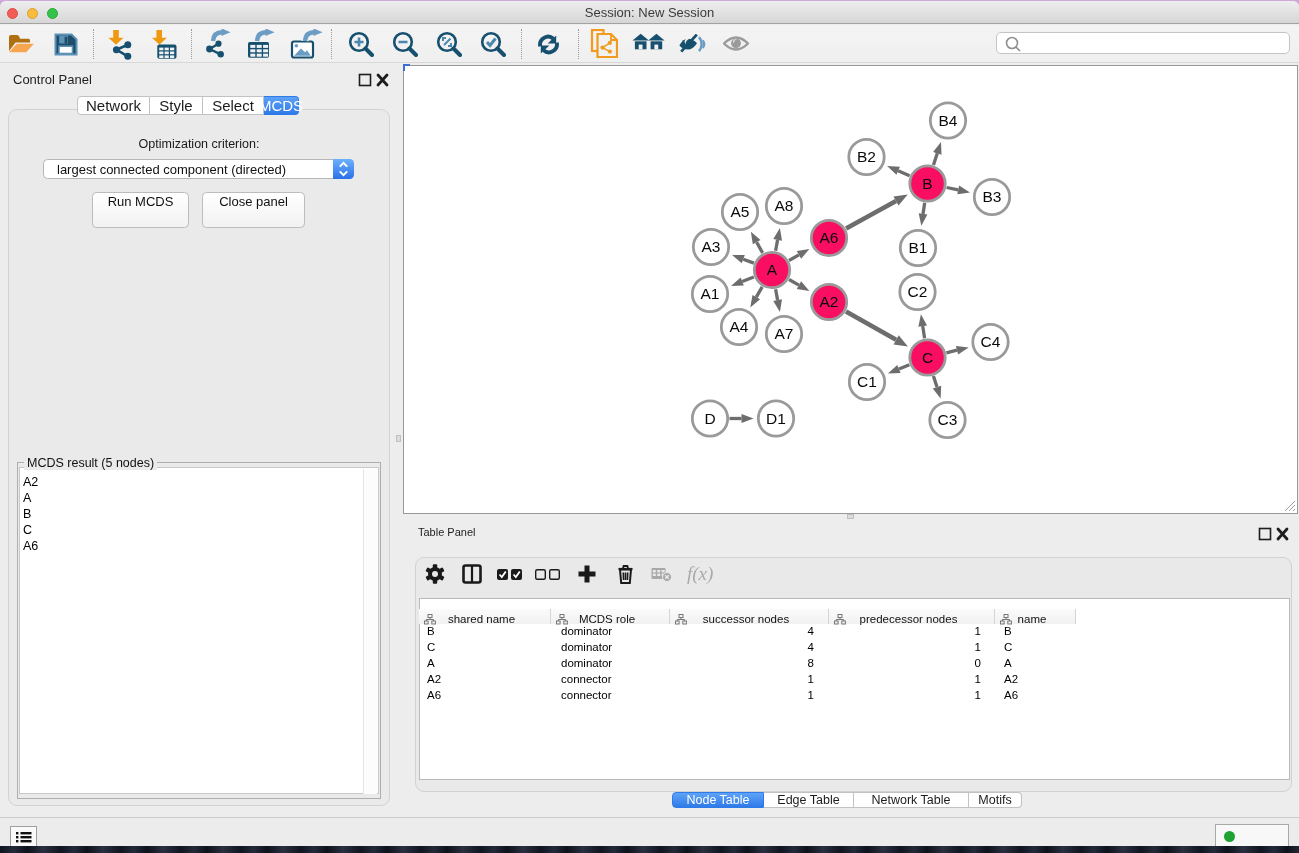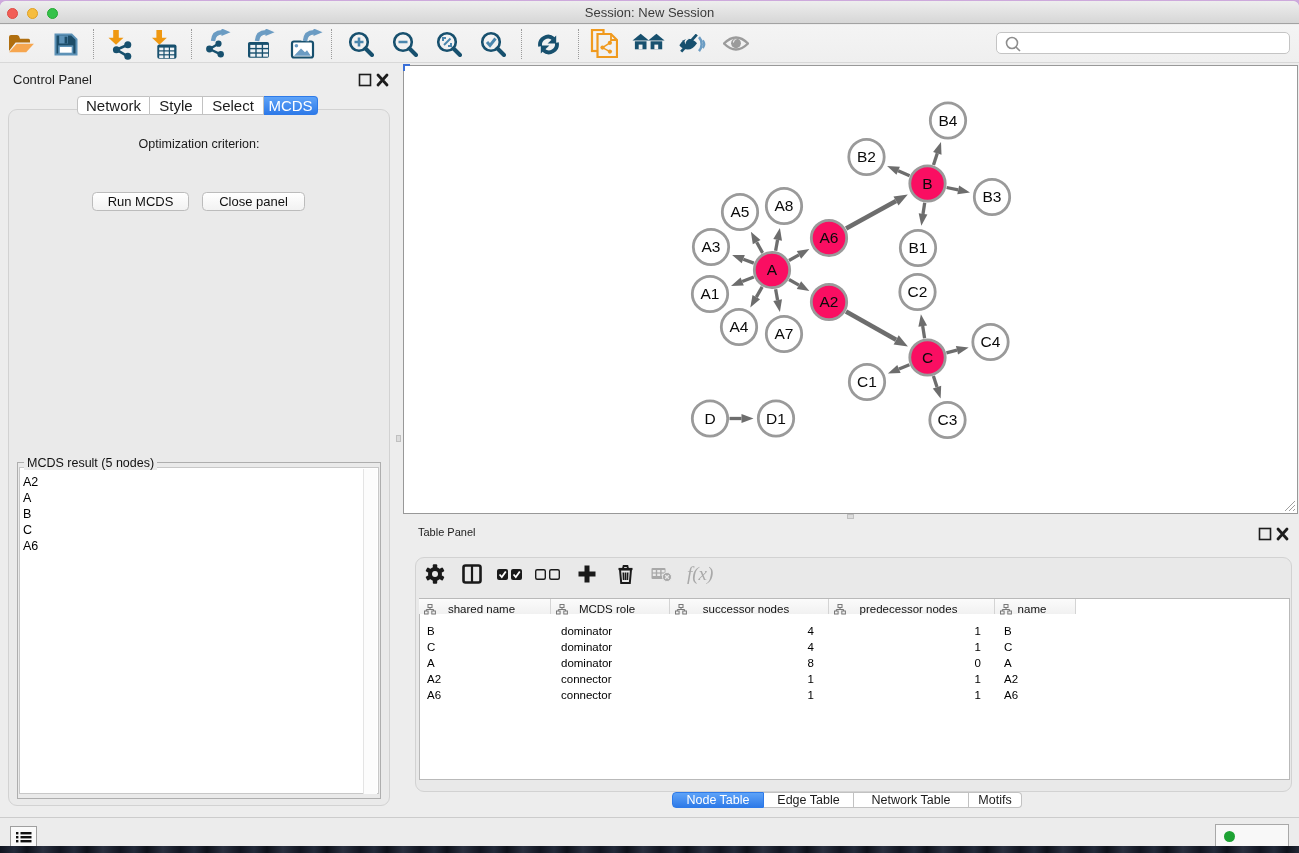--- a/index.html
+++ b/index.html
@@ -43,21 +43,21 @@
 .tab.sel { background:linear-gradient(#5ea3f8,#2e7ae8); border-color:#2e7ae8; color:#fff; }
 #cp-panel { position:absolute; left:8px; top:108px; width:382px; height:697px;
   background:#eaeaea; border:1px solid #d2d2d2; border-radius:9px; }
 #opt-label { position:absolute; left:0; top:136px; width:398px; text-align:center;
   font-size:12.5px; color:#1a1a1a; }
 #dropdown { position:absolute; left:43px; top:158px; width:311px; height:20px;
   background:#fff; border:1px solid #b6b6b6; border-radius:4.5px; }
 #dropdown .dtext { position:absolute; left:13px; top:0; line-height:19px; font-size:13px; color:#111; }
 #dropdown .stepper { position:absolute; right:-1px; top:-1px; width:21px; height:20px;
   background:linear-gradient(#6db1fb,#2a70e8); border-radius:0 4.5px 4.5px 0; }
-.btn { position:absolute; height:19px; background:linear-gradient(#ffffff,#f2f2f2);
+.btn { position:absolute; height:36px; background:linear-gradient(#ffffff,#f2f2f2);
   border:1px solid #bcbcbc; border-radius:4.5px; font-size:13px; color:#111;
   text-align:center; line-height:17px; }
 
 #groupbox { position:absolute; z-index:2; left:17px; top:461px; width:364px; height:337px;
   border:1px solid #aeaeae; }
 #grouplabel { position:absolute; z-index:4; left:24px; top:455px; background:#eaeaea;
   font-size:12.5px; color:#111; padding:0 3px; }
 #mcdslist { position:absolute; z-index:3; left:19px; top:466px; width:360px; height:327px; padding-top:6px;
   background:#fff; border:1px solid #c8c8c8; font-size:12.5px; color:#000; }
 #mcdslist .item { padding-left:3px; height:16px; line-height:16px; }
@@ -73,21 +73,21 @@
 #nw-titlebar .t3 { left:48px; background:#35c24a; border:1px solid #26a934; top:5px; }
 #nw-titlebar .title { position:absolute; top:0; left:0; width:100%; height:22px;
   line-height:22px; text-align:center; font-size:13px; color:#1c1c1c; }
 #canvas { position:absolute; left:0; top:23px; width:893px; height:424px; background:#fff; overflow:hidden; }
 
 #tp-title { position:absolute; left:418px; top:525px; font-size:11px; color:#1e1e1e; }
 #tp-panel { position:absolute; left:415px; top:556px; width:877px; height:235px;
   background:#e9e9e9; border:1px solid #d2d2d2; border-radius:9px; }
 #tp-table { position:absolute; left:419px; top:597px; width:871px; height:182px;
   background:#fff; border:1px solid #b9b9b9; }
-.th { position:absolute; top:0; height:15px; border-right:1px solid #d4d4d4;
+.th { position:absolute; top:10px; height:15px; border-right:1px solid #d4d4d4;
   background:linear-gradient(#fbfbfb,#f1f1f1); font-size:11.5px; color:#111; }
 .th .lbl { position:absolute; top:0; left:4px; right:10px; text-align:center; line-height:21px; }
 .td { position:absolute; font-size:11.5px; color:#000; height:16px; line-height:16px; }
 #tp-tabs { position:absolute; left:672px; top:791px; height:20px; display:flex; font-size:12.5px; }
 .tab2 { background:#fff; border:1px solid #c2c2c2; border-left:none; color:#1c1c1c;
   display:flex; align-items:center; justify-content:center; height:16px; }
 .tab2.first { border-left:1px solid #c2c2c2; border-radius:4px 0 0 4px; }
 .tab2.last { border-radius:0 4px 4px 0; }
 .tab2.sel { background:linear-gradient(#5ea3f8,#2e7ae8); border-color:#2e7ae8; color:#fff; }
 
@@ -251,24 +251,31 @@
   <div id="content"></div>
   <div id="cp-title">Control Panel</div>
   <svg class="dockbtn" style="left:358px;top:72px" width="32" height="14">
     <rect x="1.5" y="1.5" width="11" height="11" fill="none" stroke="#1d1d1d" stroke-width="1.6"></rect>
     <path d="M20 2 L29 12 M29 2 L20 12" stroke="#1d1d1d" stroke-width="2.8" stroke-linecap="round"></path>
   </svg>
   <div id="cp-tabs">
     <div class="tab first" style="width:73px">Network</div>
     <div class="tab" style="width:53px">Style</div>
     <div class="tab" style="width:61px">Select</div>
-    <div class="tab sel last" style="width:54px">MCDS</div>
+    <div class="tab sel last" style="width:35px">MCDS</div>
   </div>
   <div id="cp-panel"></div>
   <div id="opt-label">Optimization criterion:</div>
+  <div id="dropdown">
+    <div class="dtext">largest connected component (directed)</div>
+    <div class="stepper"><svg width="21" height="20">
+          <path d="M6.8 7.6 L10.5 3.9 L14.2 7.6" fill="none" stroke="#fff" stroke-width="2"></path>
+          <path d="M6.8 12.4 L10.5 16.1 L14.2 12.4" fill="none" stroke="#fff" stroke-width="2"></path>
+        </svg></div>
+  </div>
   <div class="btn" style="left:92px;top:191px;width:97px">Run MCDS</div>
   <div class="btn" style="left:202px;top:191px;width:103px">Close panel</div>
   <div id="groupbox"></div>
   <div id="grouplabel">MCDS result (5 nodes)</div>
   <div id="mcdslist">
     <div class="item">A2</div>
       <div class="item">A</div>
       <div class="item">B</div>
     <div class="item">C</div>
       <div class="item">A6</div>

